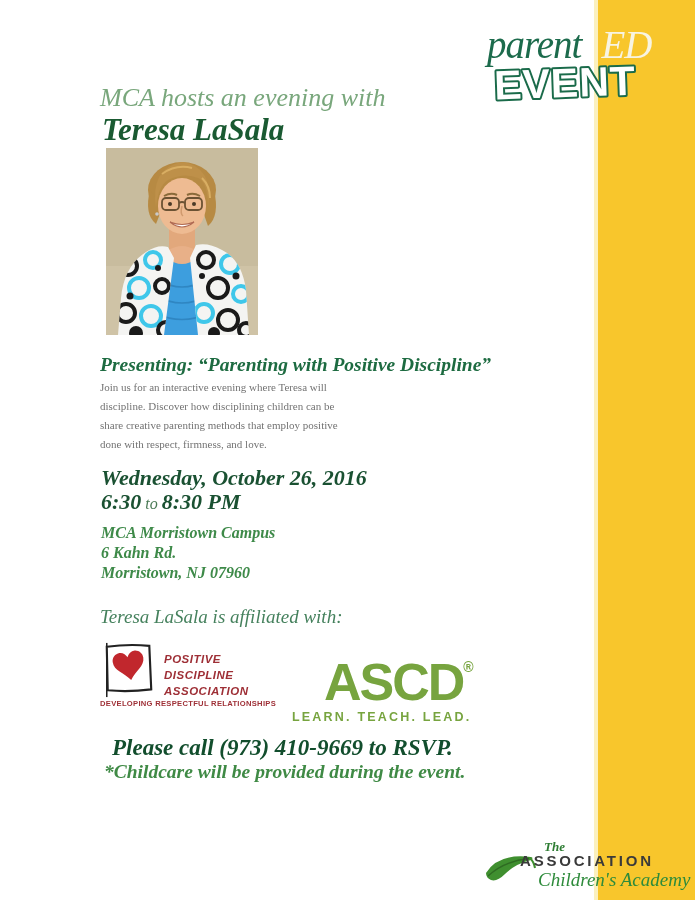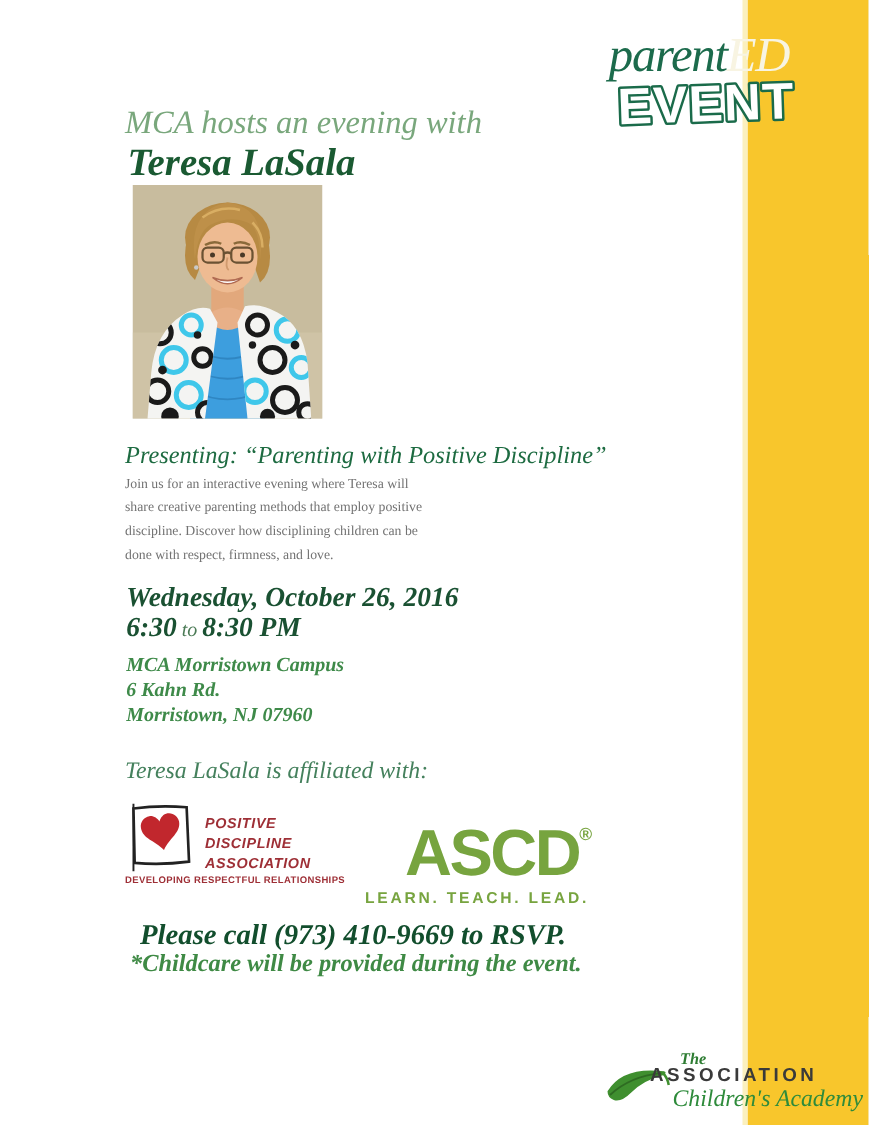--- a/index.html
+++ b/index.html
@@ -7,37 +7,37 @@
   .page {
     position:relative; width:695px; height:900px; background:#ffffff;
     overflow:hidden; font-family:"Liberation Serif", serif;
   }
   .stripe { position:absolute; left:598px; top:0; width:97px; height:900px; background:#F8C62C; }
   .stripe-edge { position:absolute; left:594px; top:0; width:4px; height:900px; background:#FBF0BE; }
 
   
   .parented { position:absolute; left:487px; top:22px; font-style:italic; font-size:39px; letter-spacing:-1px; white-space:nowrap; }
   .parented .p1 { color:#1C6B4C; }
-  .parented .p2 { color:#F8F4E2; }
+  .parented .p2 { color:#F8F4E2;margin-left:20px; }
   .event-svg { position:absolute; left:478px; top:58px; width:174px; height:50px; }
   .event-text {
     font-family:"Liberation Sans", sans-serif; font-weight:bold; font-size:41px;
     letter-spacing:1px; fill:#ffffff; stroke:#1A6B4A; stroke-width:4px;
     paint-order:stroke; stroke-linejoin:round;
   }
 
   
   .intro { position:absolute; left:100px; top:83px; font-style:italic; font-size:26px; color:#79A77C; }
   .name  { position:absolute; left:102px; top:112px; font-style:italic; font-weight:bold; font-size:31px; color:#1A5A32; }
 
   
   .portrait { position:absolute; left:106px; top:148px; width:152px; height:187px; }
 
   
-  .presenting-title { position:absolute; left:100px; top:354px; width:440px; font-style:italic; font-weight:normal; font-size:19.5px; color:#1D6B41; }
+  .presenting-title { position:absolute; left:100px; top:354px; width:440px; font-style:italic; font-weight:bold; font-size:19.5px; color:#1D6B41; }
   .presenting-body  { position:absolute; left:100px; top:378px; width:400px; font-size:11px; color:#737373; line-height:19px; }
 
   
   .date { position:absolute; left:101px; top:465px; font-style:italic; font-weight:bold; font-size:22px; color:#1A5132; }
   .time { position:absolute; left:101px; top:489px; font-style:italic; font-weight:bold; font-size:22px; color:#1A5132; }
   .time .to { font-weight:normal; font-size:16px; color:#4A7A55; margin:12px 4px; }
 
   
   .venue { position:absolute; left:101px; top:523px; font-style:italic; font-weight:bold; font-size:16px; color:#3E8A49; line-height:20px; }
 
@@ -150,22 +150,22 @@
     <path d="M76,58 Q74,66 77,68" stroke="#D09A6E" stroke-width="1.5" fill="none"></path>
 
     <path d="M64,74 Q76,84 88,74 Q76,79 64,74 Z" fill="#ffffff" stroke="#B06A52" stroke-width="1.2"></path>
 
     <circle cx="51" cy="66" r="1.8" fill="#C9C9C9"></circle>
   </svg>
 
   <div class="presenting-title">Presenting: “Parenting with Positive Discipline”</div>
   <div class="presenting-body">
     <div>Join us for an interactive evening where Teresa will</div>
+    <div>discipline. Discover how disciplining children can be</div>
     <div>share creative parenting methods that employ positive</div>
-    <div>discipline. Discover how disciplining children can be</div>
     <div>done with respect, firmness, and love.</div>
   </div>
 
   <div class="date">Wednesday, October 26, 2016</div>
   <div class="time"><span>6:30</span><span class="to">to</span><span>8:30 PM</span></div>
 
   <div class="venue">
     <div>MCA Morristown Campus</div>
     <div>6 Kahn Rd.</div>
     <div>Morristown, NJ 07960</div>

